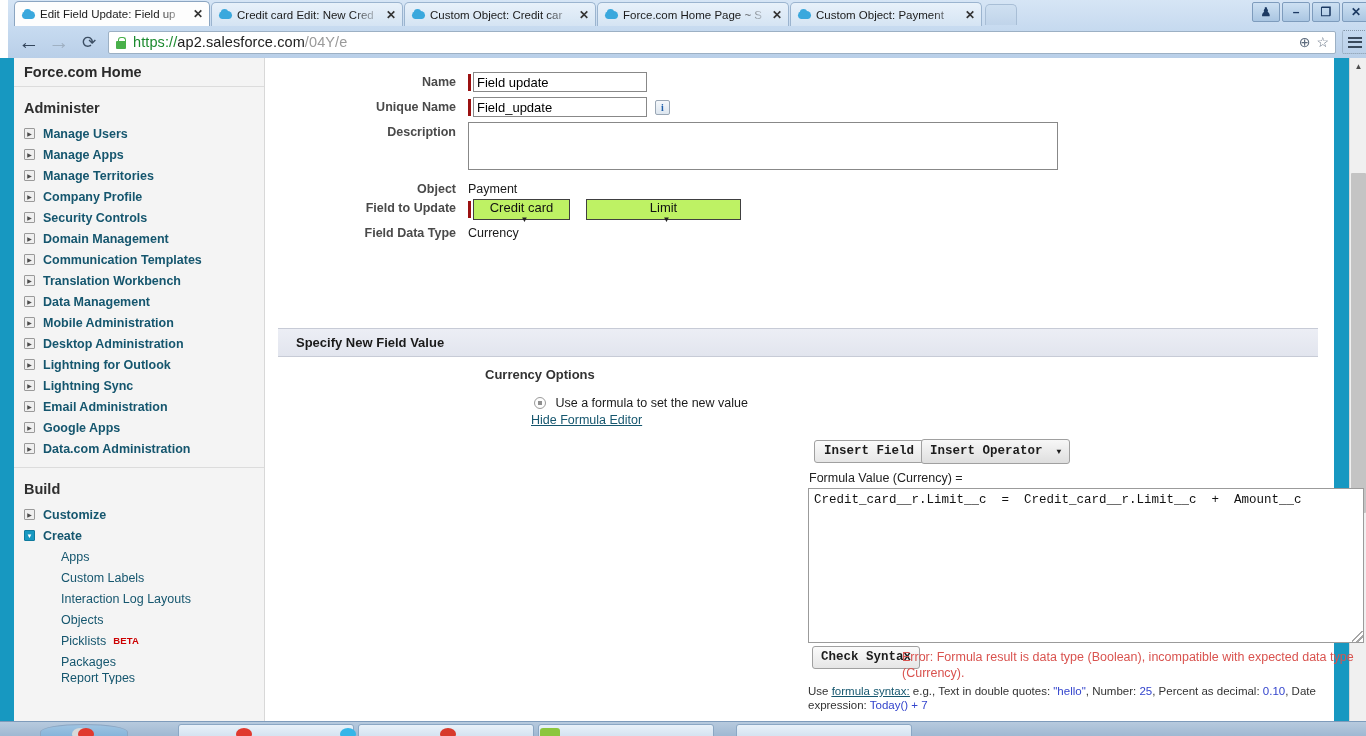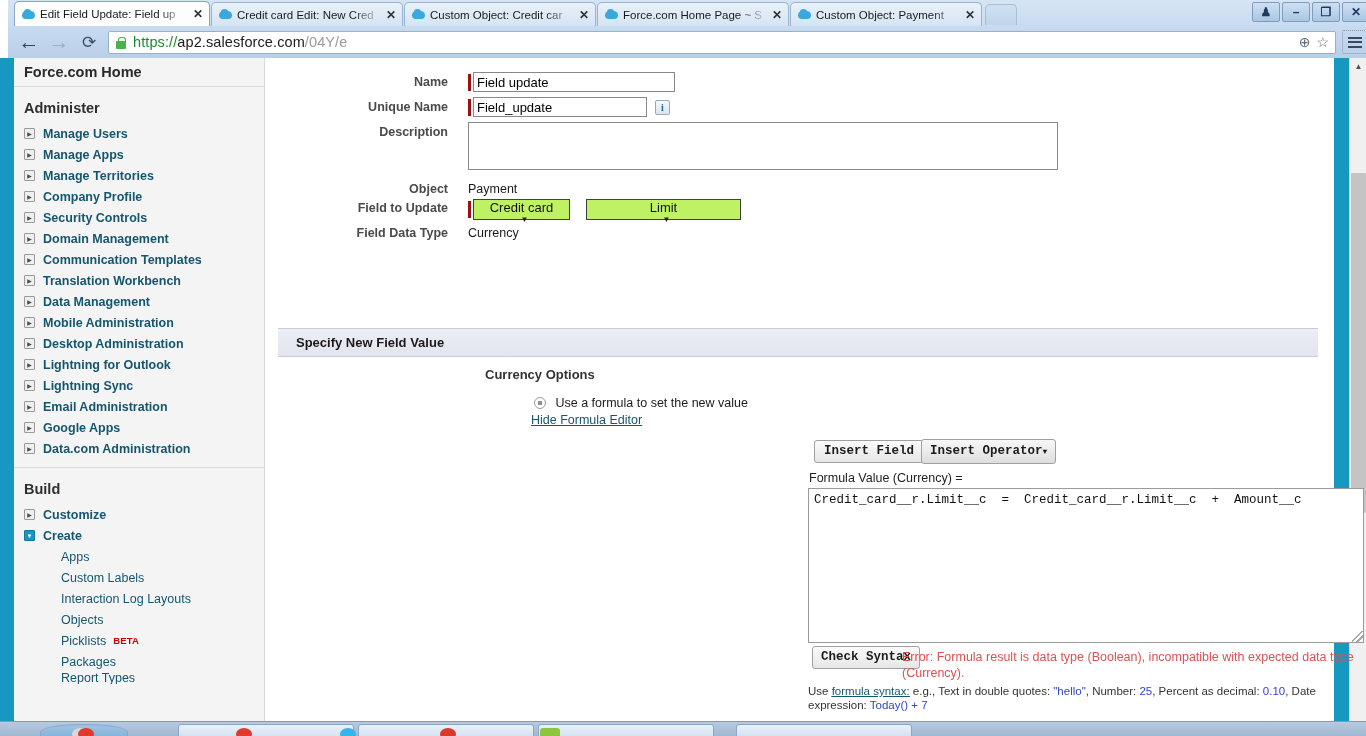--- a/index.html
+++ b/index.html
@@ -192,21 +192,21 @@
 
   
   #content {
     position: absolute; left: 278px; top: 0; width: 1056px; height: 678px;
     background: #ffffff;
   }
 
   
   .frow { display: flex; align-items: flex-start; margin-bottom: 5px; }
   .flabel {
-    width: 190px; flex: 0 0 190px; text-align: right; padding-right: 20px;
+    width: 190px; flex: 0 0 190px; text-align: right; padding-right: 12px;
     font-size: 12.5px; font-weight: bold; color: #4a4a4a; padding-top: 3px;
   }
   .req {
     display: inline-block; width: 3px; height: 17px; background: #9b1111;
     vertical-align: middle; margin-right: 2px;
   }
   .ftext {
     font-size: 12.5px; color: #1a1a1a; padding-top: 3px;
   }
   input.txt {
@@ -261,21 +261,21 @@
   }
   .lnk { color: #15566e; text-decoration: underline; font-size: 12.5px; }
   .btn {
     border: 1px solid #a0a0a0; border-radius: 3px;
     background: linear-gradient(to bottom,#fbfbfb,#e6e6e6);
     font-family: Liberation Mono, monospace;
     font-size: 12.5px; font-weight: bold; color: #1c1c1c;
     padding: 3px 9px; line-height: 15px;
   }
   .btn.op {
-    display: inline-flex; align-items: center; 
+    display: inline-flex; align-items: center; gap: 14px;
     background: linear-gradient(to bottom,#f7f7f7,#dedede);
   }
   .btn.op .caret { font-size: 8px; }
 
   #formula-label { font-size: 12.5px; color: #222; }
   #formula-box {
     position: absolute; left: 530px; top: 430px; width: 556px; height: 155px;
     border: 1px solid #9b9b9b; background: #fff;
     font-family: "Liberation Mono", monospace;
     font-size: 12.5px; color: #111; line-height: 17px;
@@ -501,21 +501,21 @@
     </div>
   </div>
 
   <div id="content">
 
     <div style="padding-top:14px;">
 
       <div class="frow">
         <div class="flabel">Name</div>
         <div>
-          <span class="req"></span><input class="txt" style="width: 202px;" value="Field update">
+          <span class="req"></span><input class="txt" style="width: 174px;" value="Field update">
         </div>
       </div>
 
       <div class="frow">
         <div class="flabel">Unique Name</div>
         <div>
           <span class="req"></span><input class="txt" style="width: 174px;" value="Field_update"><span class="infobtn">i</span>
         </div>
       </div>
 

